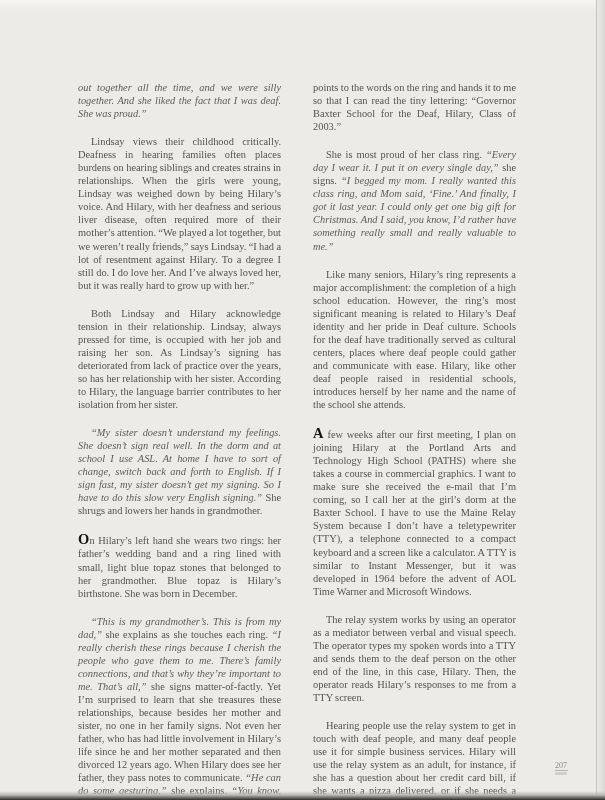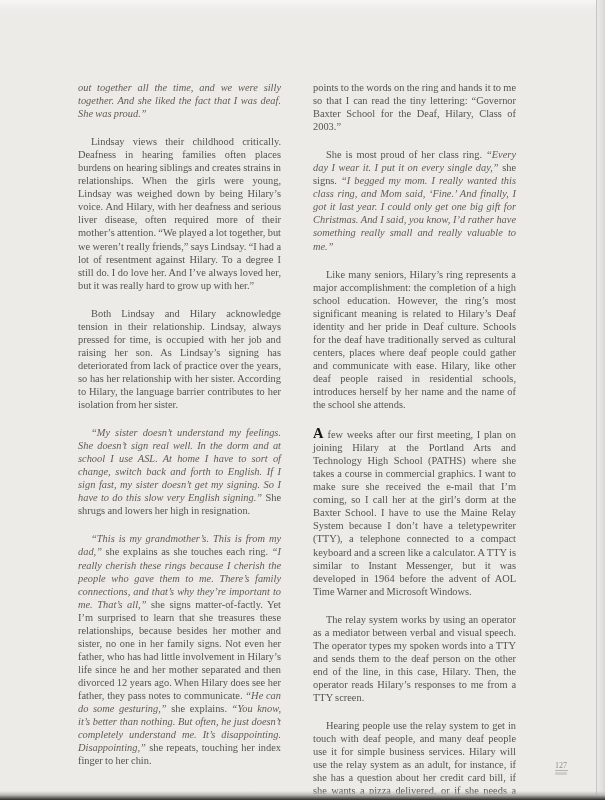--- a/index.html
+++ b/index.html
@@ -58,33 +58,34 @@
 </head>
 <body>
 
 <div class="page">
   <div class="top-edge"></div>
 
   <div class="column column-left">
       <p class="para"><span class="it">out together all the time, and we were silly together. And she liked the fact that I was deaf. She was proud.”</span></p>
       <p class="para indent"><span>Lindsay views their childhood critically. Deafness in hearing families often places burdens on hearing siblings and creates strains in relationships. When the girls were young, Lindsay was weighed down by being Hilary’s voice. And Hilary, with her deafness and serious liver disease, often required more of their mother’s attention. “We played a lot together, but we weren’t really friends,” says Lindsay. “I had a lot of resentment against Hilary. To a degree I still do. I do love her. And I’ve always loved her, but it was really hard to grow up with her.”</span></p>
       <p class="para indent"><span>Both Lindsay and Hilary acknowledge tension in their relationship. Lindsay, always pressed for time, is occupied with her job and raising her son. As Lindsay’s signing has deteriorated from lack of practice over the years, so has her relationship with her sister. According to Hilary, the language barrier contributes to her isolation from her sister.</span></p>
-      <p class="para indent"><span class="it">“My sister doesn’t understand my feelings. She doesn’t sign real well. In the dorm and at school I use ASL. At home I have to sort of change, switch back and forth to English. If I sign fast, my sister doesn’t get my signing. So I have to do this slow very English signing.”</span><span> She shrugs and lowers her high in resignation.</span></p>
+      <p class="para indent"><span class="it">“My sister doesn’t understand my feelings. She doesn’t sign real well. In the dorm and at school I use ASL. At home I have to sort of change, switch back and forth to English. If I sign fast, my sister doesn’t get my signing. So I have to do this slow very English signing.”</span><span> She shrugs and lowers her hands in grandmother.</span></p>
+      <p class="para gap"><span class="dropcap">O</span><span>n Hilary’s left hand she wears two rings: her father’s wedding band and a ring lined with small, light blue topaz stones that belonged to her grandmother. Blue topaz is Hilary’s birthstone. She was born in December.</span></p>
       <p class="para indent"><span class="it">“This is my grandmother’s. This is from my dad,”</span><span> she explains as she touches each ring. </span><span class="it">“I really cherish these rings because I cherish the people who gave them to me. There’s family connections, and that’s why they’re important to me. That’s all,”</span><span> she signs matter-of-factly. Yet I’m surprised to learn that she treasures these relationships, because besides her mother and sister, no one in her family signs. Not even her father, who has had little involvement in Hilary’s life since he and her mother separated and then divorced 12 years ago. When Hilary does see her father, they pass notes to communicate. </span><span class="it">“He can do some gesturing,”</span><span> she explains. </span><span class="it">“You know, it’s better than nothing. But often, he just doesn’t completely understand me. It’s disappointing. Disappointing,”</span><span> she repeats, touching her index finger to her chin.</span></p>
     </div>
   <div class="column column-right">
       <p class="para"><span>points to the words on the ring and hands it to me so that I can read the tiny lettering: “Governor Baxter School for the Deaf, Hilary, Class of 2003.”</span></p>
       <p class="para indent"><span>She is most proud of her class ring. </span><span class="it">“Every day I wear it. I put it on every single day,”</span><span> she signs. </span><span class="it">“I begged my mom. I really wanted this class ring, and Mom said, ‘Fine.’ And finally, I got it last year. I could only get one big gift for Christmas. And I said, you know, I’d rather have something really small and really valuable to me.”</span></p>
       <p class="para indent"><span>Like many seniors, Hilary’s ring represents a major accomplishment: the completion of a high school education. However, the ring’s most significant meaning is related to Hilary’s Deaf identity and her pride in Deaf culture. Schools for the deaf have traditionally served as cultural centers, places where deaf people could gather and communicate with ease. Hilary, like other deaf people raised in residential schools, introduces herself by her name and the name of the school she attends.</span></p>
       <p class="para gap"><span class="dropcap">A</span><span> few weeks after our first meeting, I plan on joining Hilary at the Portland Arts and Technology High School (PATHS) where she takes a course in commercial graphics. I want to make sure she received the e-mail that I’m coming, so I call her at the girl’s dorm at the Baxter School. I have to use the Maine Relay System because I don’t have a teletypewriter (TTY), a telephone connected to a compact keyboard and a screen like a calculator. A TTY is similar to Instant Messenger, but it was developed in 1964 before the advent of AOL Time Warner and Microsoft Windows.</span></p>
       <p class="para indent"><span>The relay system works by using an operator as a mediator between verbal and visual speech. The operator types my spoken words into a TTY and sends them to the deaf person on the other end of the line, in this case, Hilary. Then, the operator reads Hilary’s responses to me from a TTY screen.</span></p>
       <p class="para indent"><span>Hearing people use the relay system to get in touch with deaf people, and many deaf people use it for simple business services. Hilary will use the relay system as an adult, for instance, if she has a question about her credit card bill, if she wants a pizza delivered, or if she needs a mechanic to fix her car. For now, Hilary rarely uses the relay service. All her friends are deaf, and she remains protected within her life at school.</span></p>
     </div>
 
   <div class="folio">
-    <div>127</div>
+    <div>207</div>
     <div class="folio-rule"></div>
     <div class="folio-smudge"></div>
   </div>
 
   <div class="right-edge"></div>
   <div class="bottom-edge"></div>
 </div>
 
 </body></html>

